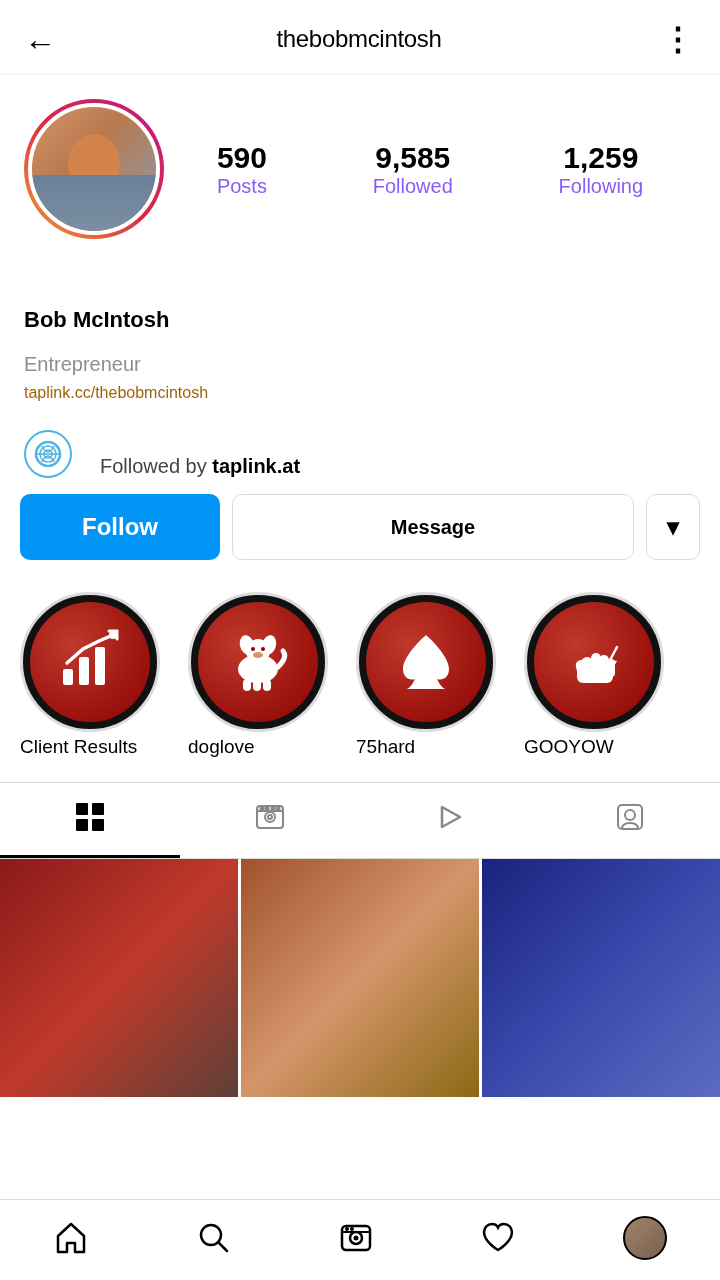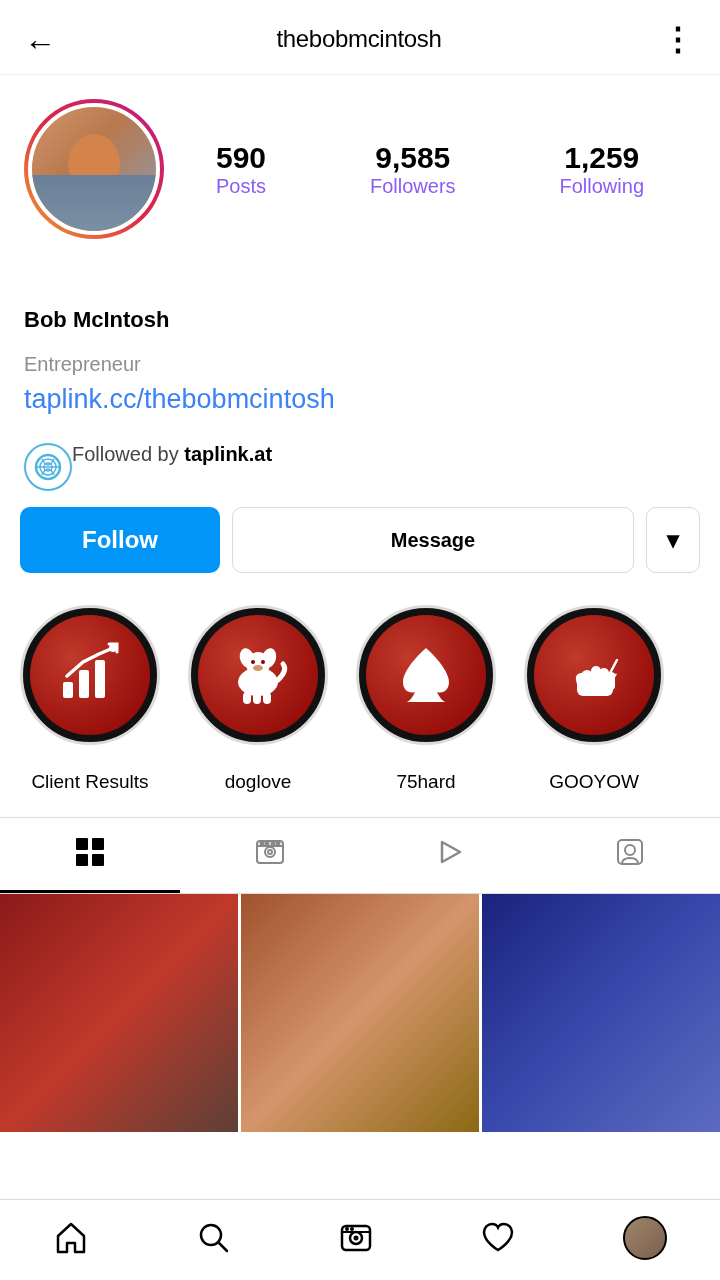--- a/index.html
+++ b/index.html
@@ -132,30 +132,30 @@
       color: #8e8e8e;
       margin-bottom: 8px;
       margin-top: 20px;
     }
     .bio-text {
       font-size: 21px;
       line-height: 1.45;
       margin-bottom: 8px;
     }
     .bio-link {
-      font-size: 27px;
-      color: #3b82f6;
+      font-size: 16px;
+      color: #a16207;
       text-decoration: none;
     }
 
     
     .followed-by {
       display: flex;
-      align-items: flex-start;
-      gap: 0;
+      align-items: flex-end;
+      gap: 28px;
       padding: 12px 24px 16px;
     }
     .followed-icon {
       width: 48px;
       height: 48px;
       border-radius: 50%;
       border: 2px solid #4db5e0;
       display: flex;
       align-items: center;
       justify-content: center;
@@ -212,22 +212,22 @@
     
     .highlights-section {
       display: flex;
       gap: 28px;
       padding: 8px 20px 24px;
       overflow-x: auto;
     }
     .highlight-item {
       display: flex;
       flex-direction: column;
-      align-items: center;
-      gap: 26px;
+      align-items: flex-start;
+      gap: 4px;
       flex-shrink: 0;
     }
     .highlight-circle {
       width: 140px;
       height: 140px;
       border-radius: 50%;
       border: 3px solid #dbdbdb;
       background: #111;
       display: flex;
       align-items: center;
@@ -349,21 +349,21 @@
       </div>
     </div>
 
     <div class="stats-row">
       <div class="stat-item">
         <span class="stat-number">590</span>
         <span class="stat-label">Posts</span>
       </div>
       <div class="stat-item">
         <span class="stat-number">9,585</span>
-        <span class="stat-label">Followers</span>
+        <span class="stat-label">Followed</span>
       </div>
       <div class="stat-item">
         <span class="stat-number">1,259</span>
         <span class="stat-label">Following</span>
       </div>
     </div>
   </div>
 </div>
 
 <div class="bio-section">

